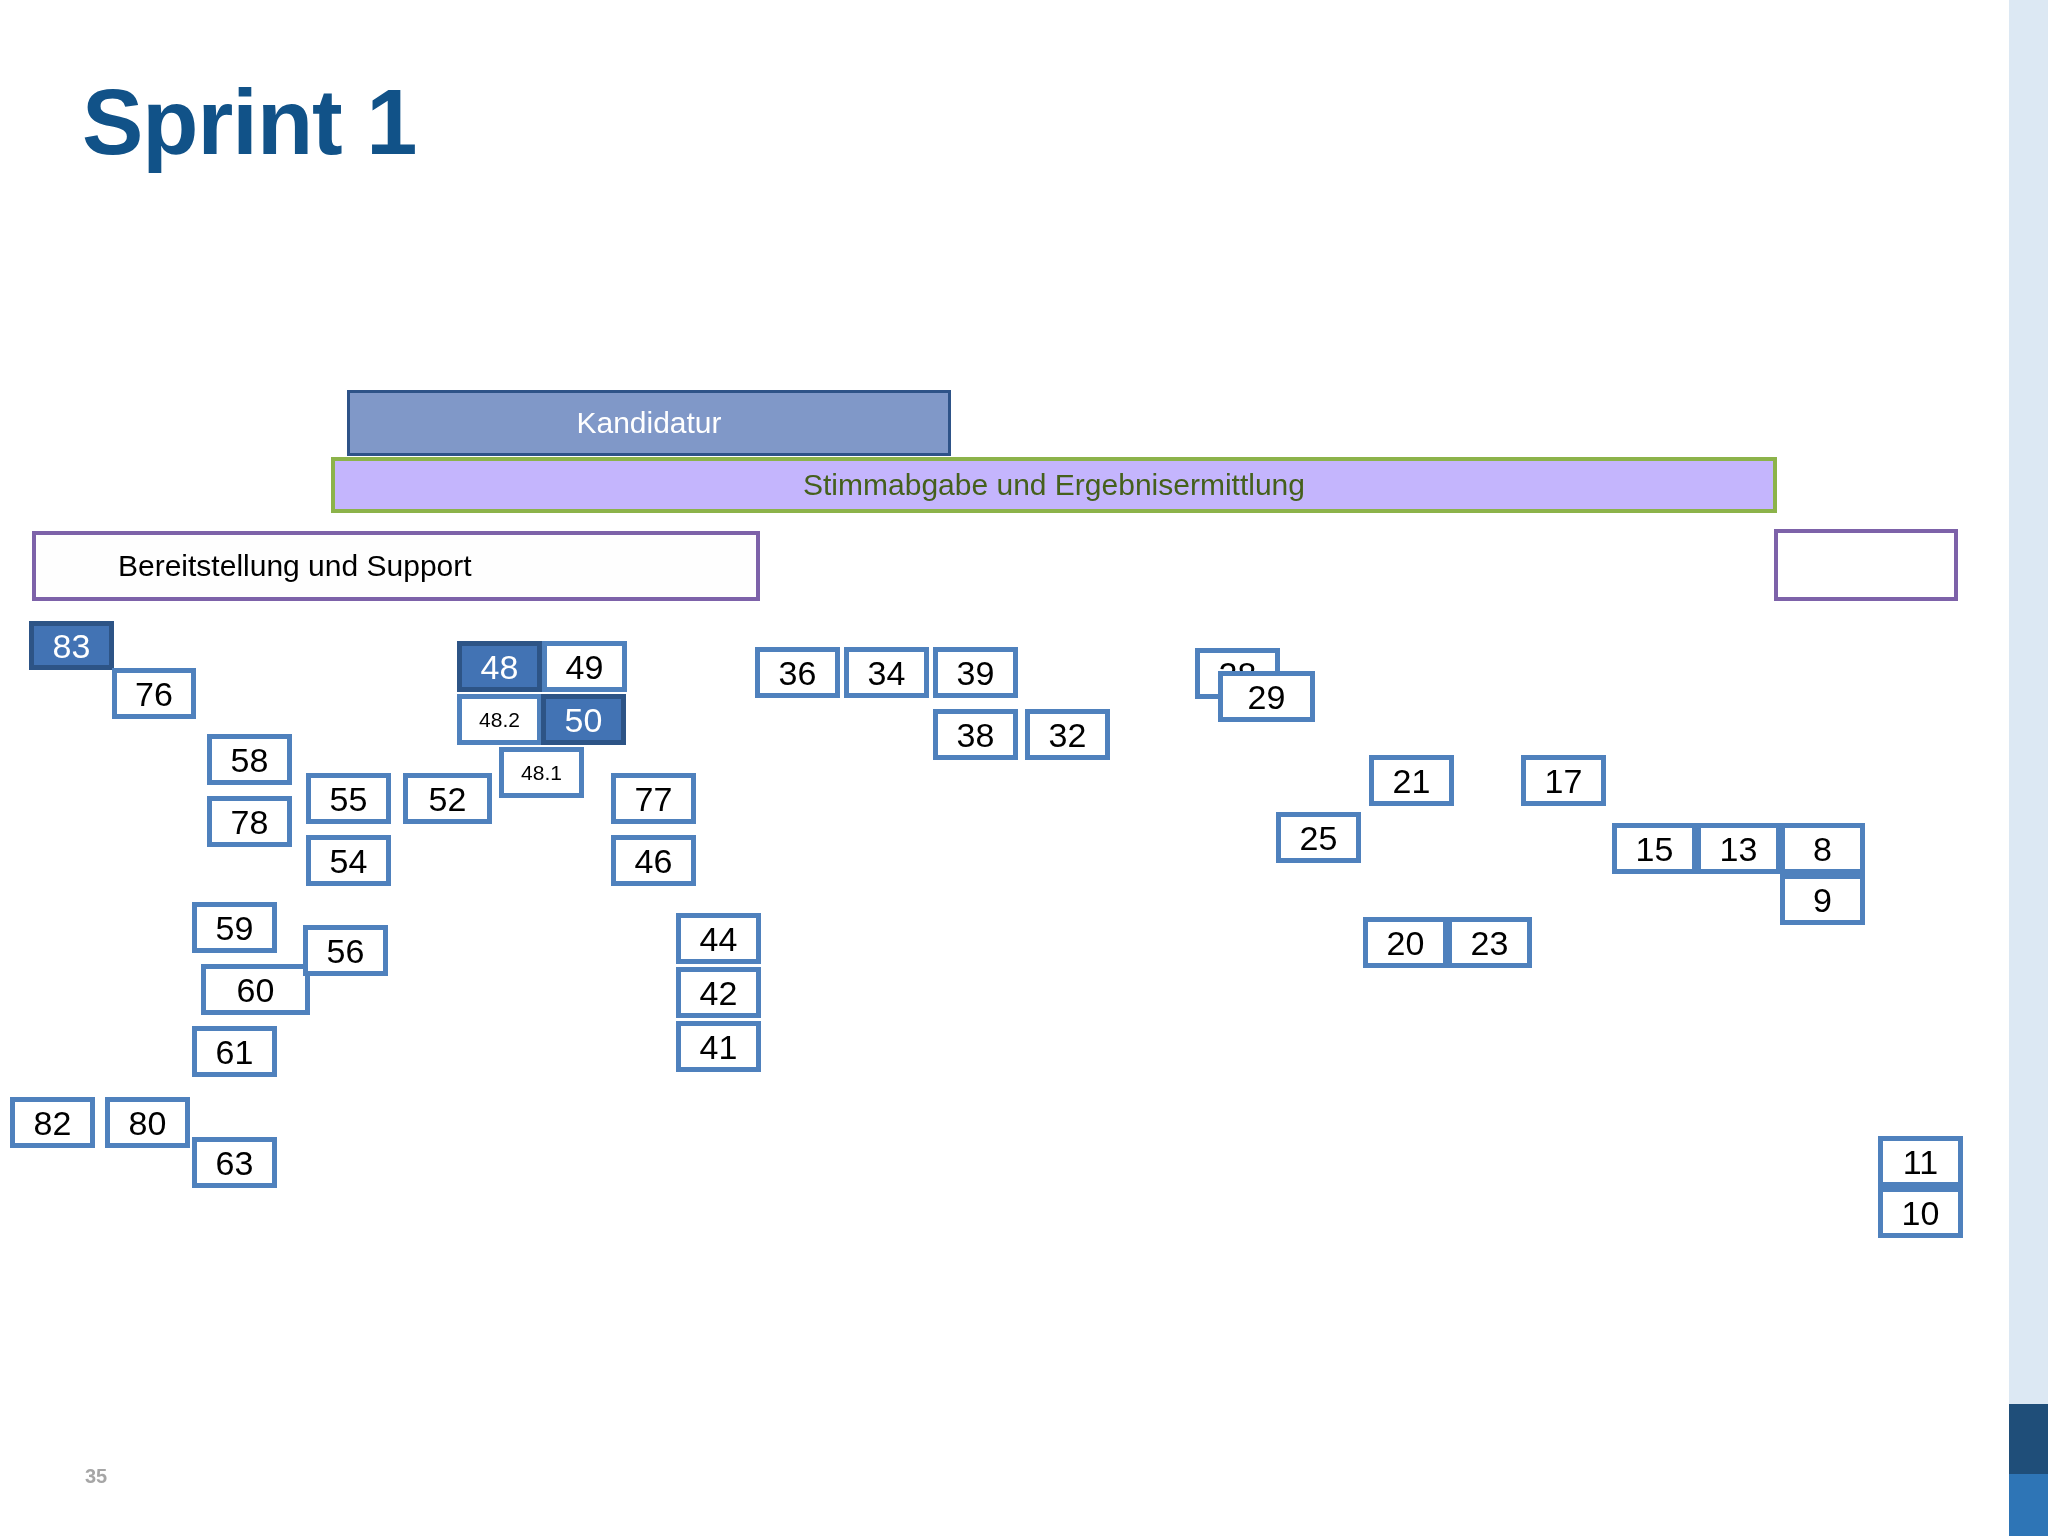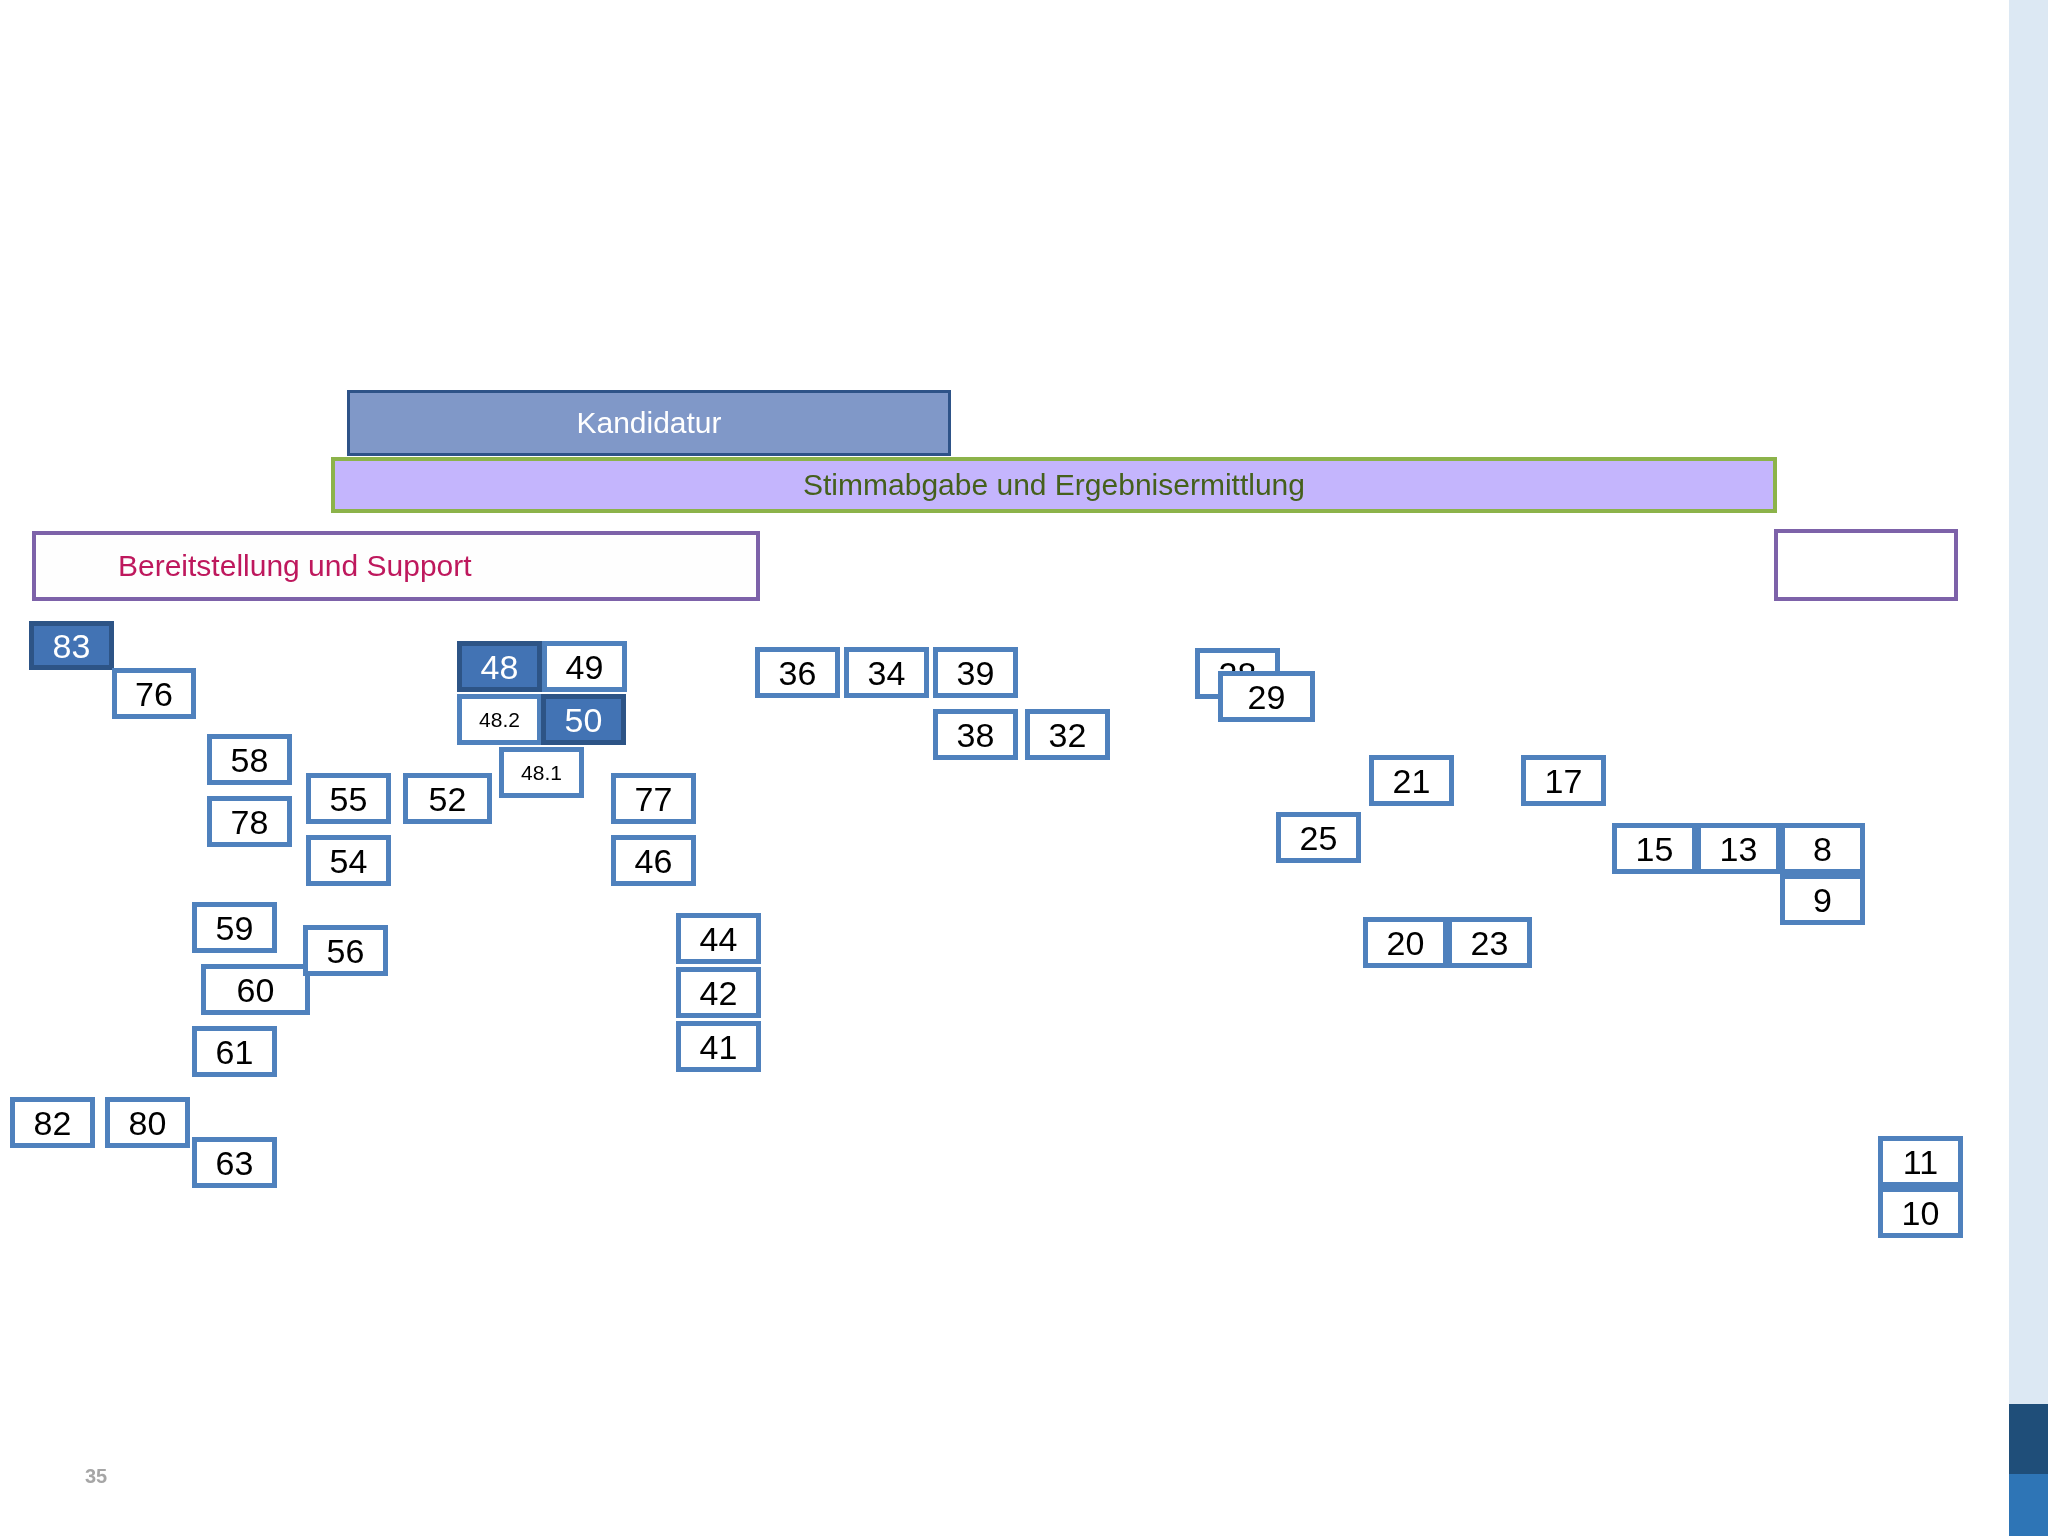--- a/index.html
+++ b/index.html
@@ -92,21 +92,21 @@
     border: 4px solid #8cb34a;
     color: #45601c;
   }
   .banner-bereitstellung {
     left: 32px;
     top: 531px;
     width: 728px;
     height: 70px;
     background: #fefefe;
     border: 4px solid #7d62a9;
-    color: #be185d;
+    color: #000000;
     justify-content: flex-start;
     padding-left: 82px;
   }
   .banner-empty-purple {
     left: 1774px;
     top: 529px;
     width: 184px;
     height: 72px;
     background: #ffffff;
     border: 4px solid #7d62a9;
@@ -136,20 +136,21 @@
 </style>
 </head>
 <body>
 
 <div id="slide">
 
   <div class="right-strip"></div>
   <div class="right-strip-accent"></div>
   <div class="right-strip-accent2"></div>
 
+  <div class="slide-title">Sprint 1</div>
 
   <div class="banner banner-kandidatur">
     <span>Kandidatur</span>
   </div>
   <div class="banner banner-stimmabgabe">
     <span>Stimmabgabe und Ergebnisermittlung</span>
   </div>
   <div class="banner banner-bereitstellung">
     <span>Bereitstellung und Support</span>
   </div>

